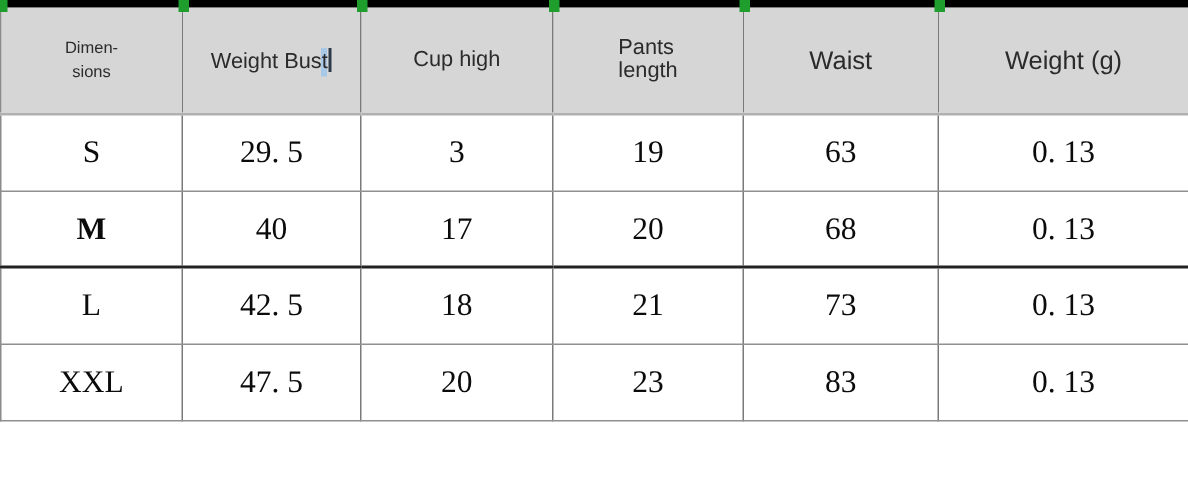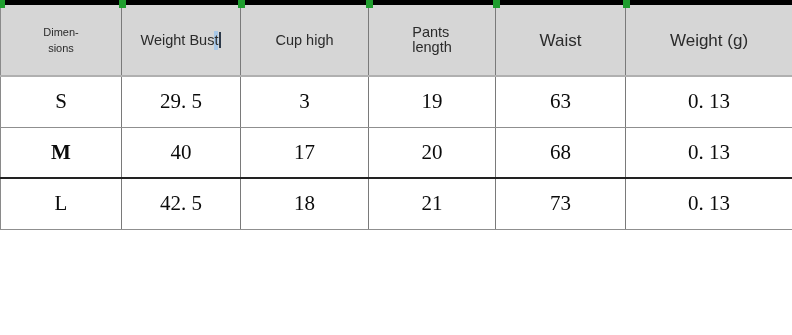--- a/index.html
+++ b/index.html
@@ -180,16 +180,24 @@
         <td>0. 13</td>
       </tr>
       <tr class="data-row row-hi">
         <td>L</td>
         <td>42. 5</td>
         <td>18</td>
         <td>21</td>
         <td>73</td>
         <td>0. 13</td>
       </tr>
+      <tr class="data-row row-lo">
+        <td>XXL</td>
+        <td>47. 5</td>
+        <td>20</td>
+        <td>23</td>
+        <td>83</td>
+        <td>0. 13</td>
+      </tr>
     </tbody>
   </table>
 
 </div>
 
 </body></html>

